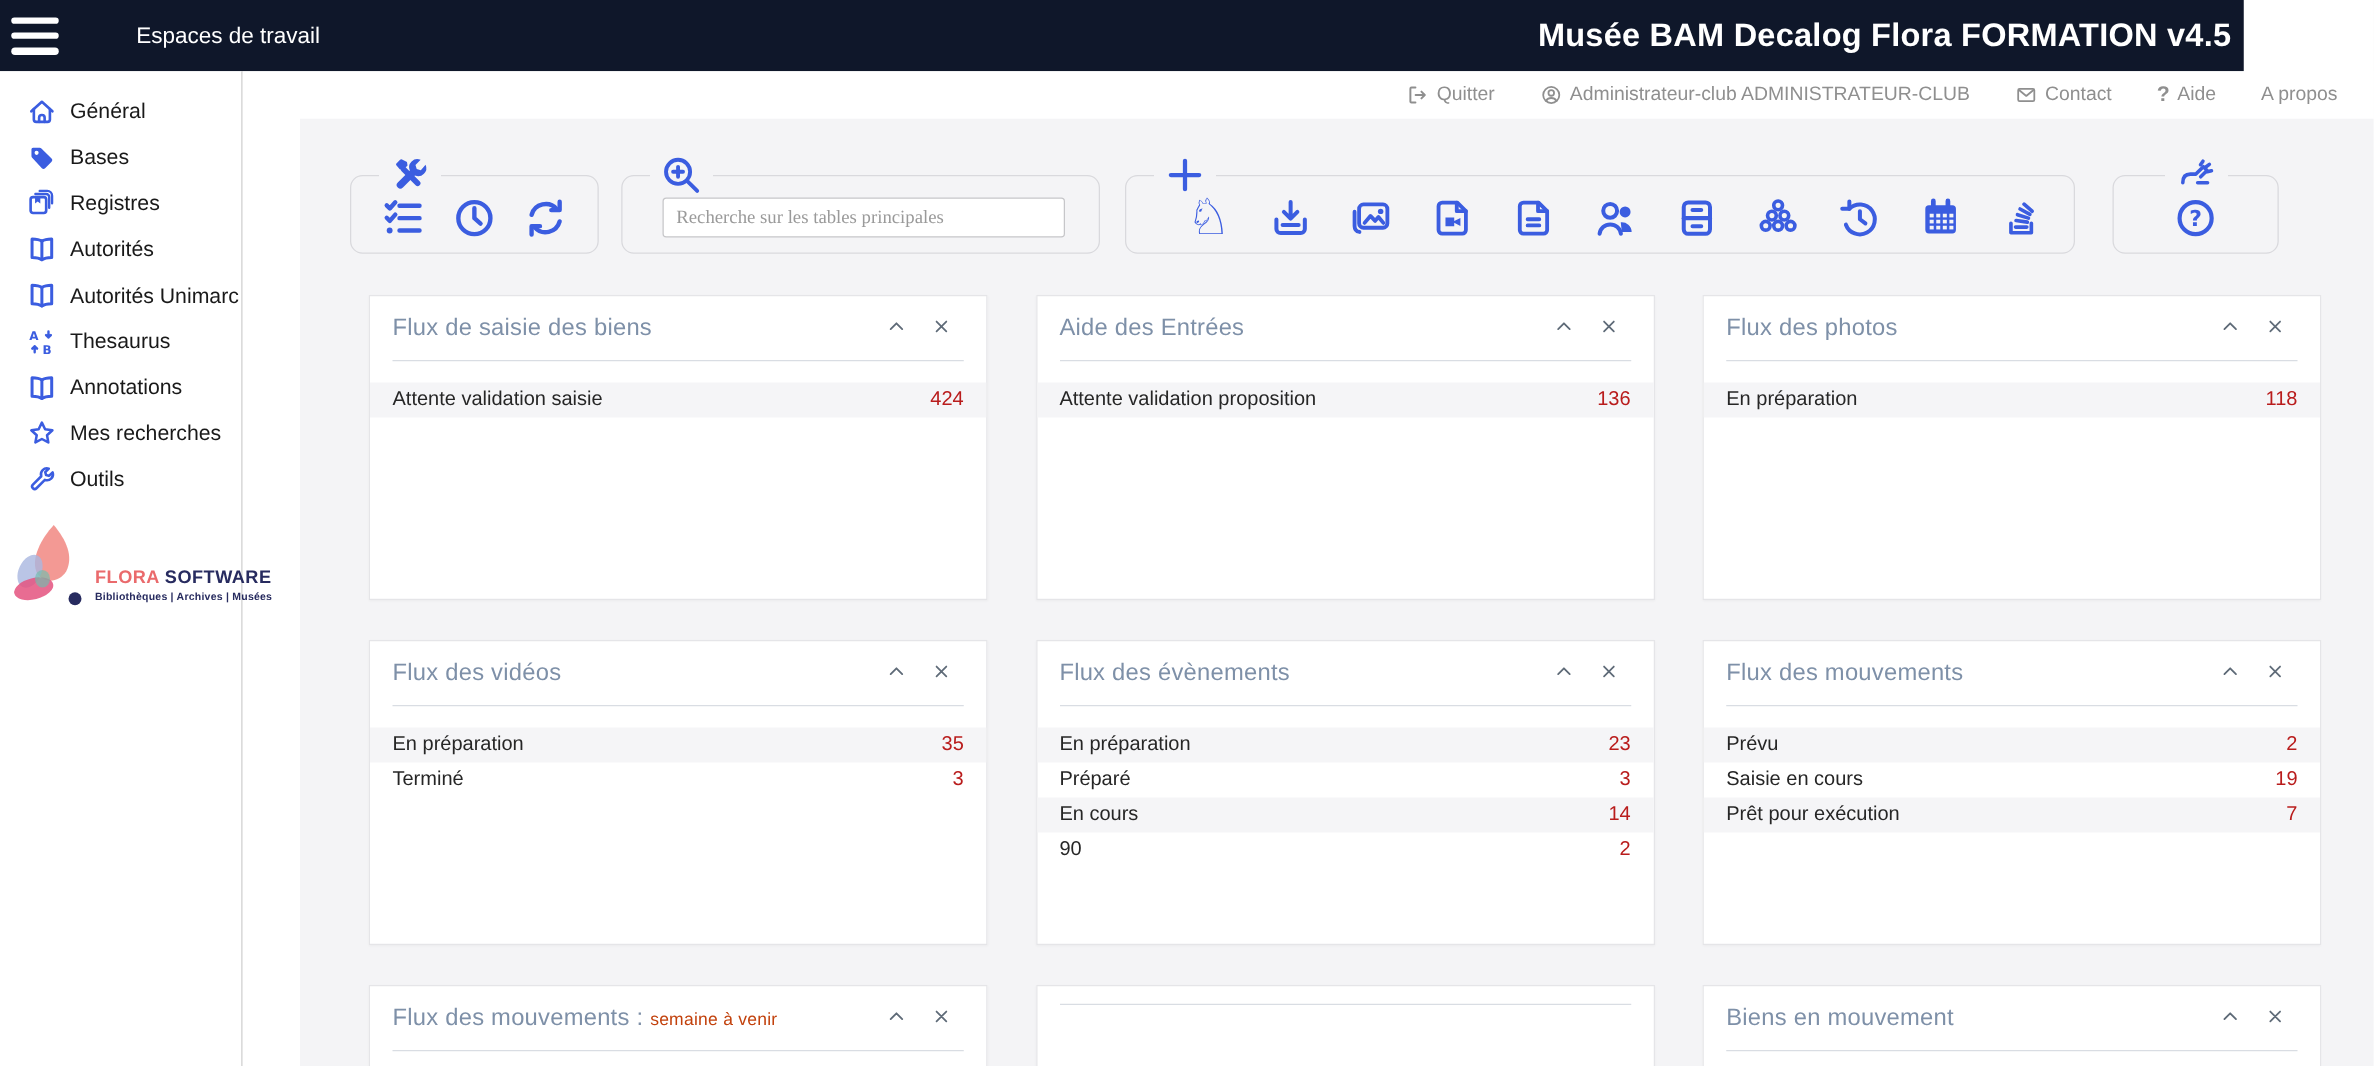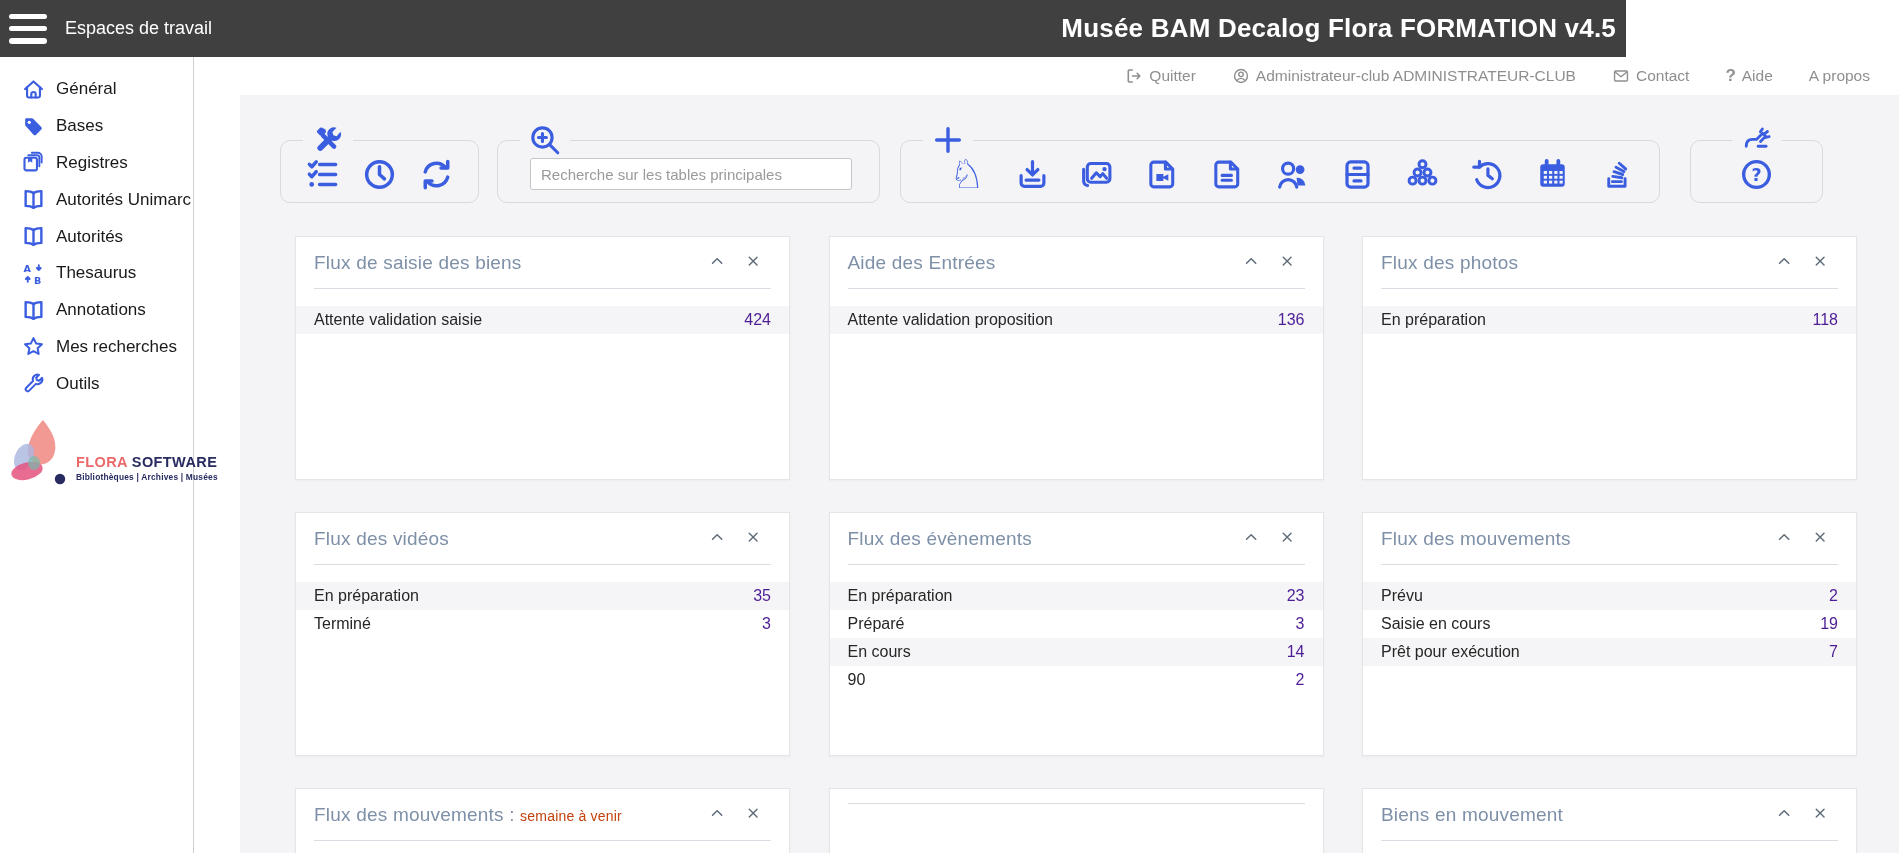--- a/index.html
+++ b/index.html
@@ -2,22 +2,22 @@
 <html><head>
 <meta charset="utf-8">
 <style>
   html,body{margin:0;padding:0}
   body{
     width:1899px;height:853px;position:relative;overflow:hidden;background:#fff;
     font-family:"Liberation Sans","DejaVu Sans",sans-serif;
     -webkit-font-smoothing:antialiased;
   }
   
-  .topbar{position:absolute;left:0;top:0;width:1626px;height:57px;background:#404040;
-    display:flex;align-items:center;}
+  .topbar{position:absolute;left:0;top:0;width:1795px;height:57px;background:#0f172a;
+    display:flex;align-items:center;gap:44px;}
   .burger{width:38px;height:30px;margin-left:9px;display:flex;flex-direction:column;
     justify-content:space-between;cursor:pointer}
   .burger span{display:block;height:5.5px;background:#fff;border-radius:3px}
   .topbar-label{color:#fff;font-size:18px;margin-left:18px}
   .app-title{margin-left:auto;margin-right:10px;color:#fff;font-size:26px;font-weight:700;letter-spacing:.2px}
   
   .utilbar{position:absolute;left:194px;top:57px;width:1705px;height:38px;background:#fff;
     display:flex;align-items:center;justify-content:flex-end;gap:36px;padding-right:29px;box-sizing:border-box;
     color:#8f8f8f;font-size:15.5px}
   .util-item{display:flex;align-items:center;gap:6px;cursor:pointer;white-space:nowrap}
@@ -52,39 +52,39 @@
   .leg-ic svg{width:34px;height:34px}
   .grp-in{display:flex;align-items:center;height:42px;margin-top:-4px}
   .grp.g1 .grp-in{padding-left:24px;gap:22px}
   .grp.g2 .grp-in{padding-left:32px}
   .grp.g3 .grp-in{padding-left:48px;gap:30px}
   .grp.g4 .grp-in{justify-content:center}
   .tbtn{background:none;border:none;padding:0;margin:0;color:#3b5de0;cursor:pointer;line-height:0}
   .tbtn svg{width:35px;height:35px}
   .glyph{font-family:"DejaVu Sans",sans-serif;font-size:40px;line-height:36px;display:block;color:#3b5de0}
   .search{width:322px;height:32px;border:1px solid #c6c6c9;border-radius:3px;padding:0 10px;
-    font-size:15px;color:#333;font-family:Liberation Sans, sans-serif;background:#fff;box-sizing:border-box}
+    font-size:15px;color:#333;font-family:Liberation Serif, serif;background:#fff;box-sizing:border-box}
   .search::placeholder{color:#9a9a9a}
   
   .cards{position:absolute;left:55px;top:141px;width:1562px;
     display:grid;grid-template-columns:repeat(3,495px);column-gap:38.5px;row-gap:32px;grid-auto-rows:244px}
   .card{background:#fff;border:1px solid #e5e5e8;box-shadow:0 1px 2px rgba(0,0,0,.04);position:relative;box-sizing:border-box}
   .chead{padding:15px 18px 0 18px;position:relative}
   .ctitle{margin:0;font-size:19px;font-weight:400;color:#7e90a8;letter-spacing:.2px;white-space:nowrap}
   .csuf{font-size:14px;color:#c2410c}
   .cbtn{position:absolute;top:16px;width:18px;height:18px;color:#5f6b78;cursor:pointer;line-height:0}
   .cbtn svg{width:17px;height:17px}
   .cbtn.collapse{right:62px}
   .cbtn.close{right:26px}
   .csep{margin:14px 18px 0 18px;border-top:1px solid #d9dde3}
   .crows{margin-top:17px}
   .crow{display:flex;justify-content:space-between;align-items:center;height:28px;padding:0 18px;cursor:pointer}
   .crow:nth-child(odd){background:#f5f5f7}
   .crow-l{font-size:16px;color:#262626}
-  .crow-v{font-size:16px;color:#4c1d95}
+  .crow-v{font-size:16px;color:#b91c1c}
 </style>
 </head>
 <body>
 
 <header class="topbar">
   <div class="burger">
       <span></span>
       <span></span>
       <span></span>
     </div>
@@ -156,30 +156,30 @@
         </span>
         <span class="side-lab">Registres</span>
       </div>
       <div class="side-item">
         <span class="side-ic">
           <svg viewBox="0 0 24 24" fill="none" stroke="currentColor" stroke-width="2.5" stroke-linecap="round" stroke-linejoin="round">
             <path d="M12 5.2 C10.2 3.9 7.6 3.3 3.8 3.3 V18.7 C7.6 18.7 10.2 19.3 12 20.7 C13.8 19.3 16.4 18.7 20.2 18.7 V3.3 C16.4 3.3 13.8 3.9 12 5.2 Z"></path>
             <path d="M12 5.2 V20.7"></path>
           </svg>
         </span>
-        <span class="side-lab">Autorités Unimarc</span>
+        <span class="side-lab">Autorités</span>
       </div>
       <div class="side-item">
         <span class="side-ic">
           <svg viewBox="0 0 24 24" fill="none" stroke="currentColor" stroke-width="2.5" stroke-linecap="round" stroke-linejoin="round">
             <path d="M12 5.2 C10.2 3.9 7.6 3.3 3.8 3.3 V18.7 C7.6 18.7 10.2 19.3 12 20.7 C13.8 19.3 16.4 18.7 20.2 18.7 V3.3 C16.4 3.3 13.8 3.9 12 5.2 Z"></path>
             <path d="M12 5.2 V20.7"></path>
           </svg>
         </span>
-        <span class="side-lab">Autorités</span>
+        <span class="side-lab">Autorités Unimarc</span>
       </div>
       <div class="side-item">
         <span class="side-ic">
           <svg viewBox="0 0 24 24" fill="none" stroke="currentColor" stroke-width="2" stroke-linecap="round" stroke-linejoin="round">
             <text x="1.5" y="10.5" font-size="10" font-weight="bold" fill="currentColor" stroke="none" font-family="DejaVu Sans">A</text>
             <text x="12.5" y="22.5" font-size="10" font-weight="bold" fill="currentColor" stroke="none" font-family="DejaVu Sans">B</text>
             <path d="M17.5 3.3 v5 m-2-2 2 2 2-2"></path>
             <path d="M6 20.7 v-5 m-2 2 2-2 2 2"></path>
           </svg>
         </span>

